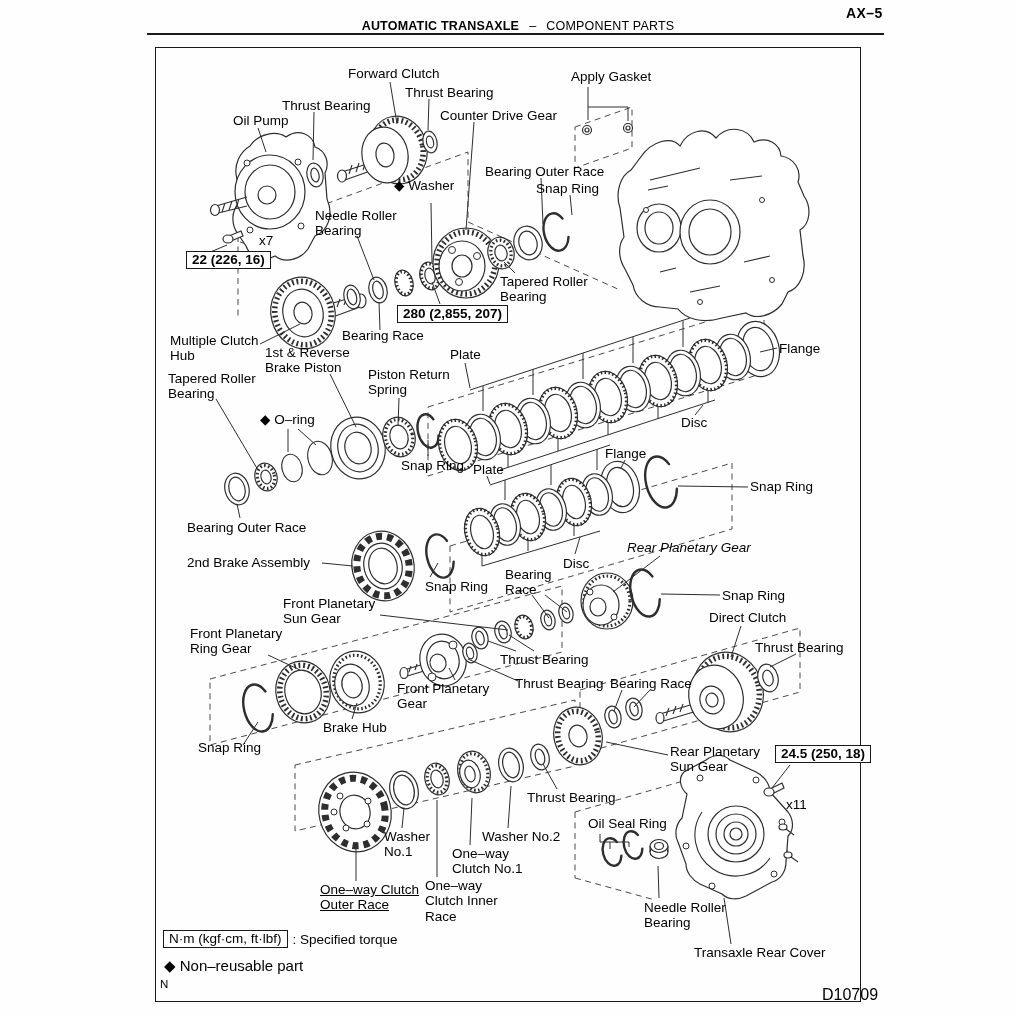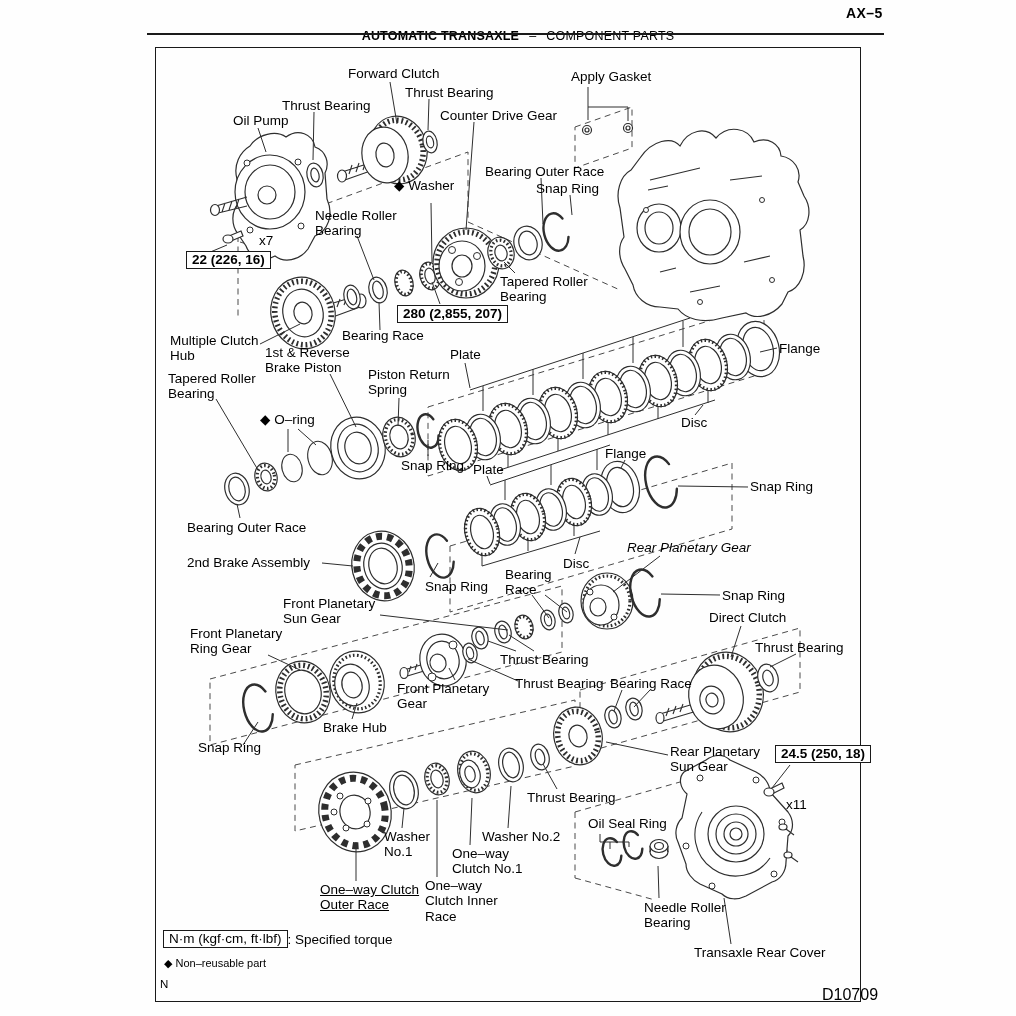--- a/index.html
+++ b/index.html
@@ -1,29 +1,29 @@
 <!DOCTYPE html>
 <html><head>
 <meta charset="utf-8">
 <style>
   html,body{margin:0;padding:0;background:#ffffff;}
   .page{position:relative;width:1016px;height:1016px;background:#fefefe;
         font-family:"Liberation Sans",sans-serif;color:#000000;overflow:hidden;}
   .hdr-ref{position:absolute;top:5px;left:846px;font-weight:bold;font-size:14px;letter-spacing:.4px;}
-  .hdr{position:absolute;top:19px;left:150px;width:736px;text-align:center;font-size:12.5px;letter-spacing:.2px;margin-top:10px;}
+  .hdr{position:absolute;top:19px;left:150px;width:736px;text-align:center;font-size:12.5px;letter-spacing:.2px;}
   .hdr .t{font-weight:bold;}
   .hdr .sep{margin:0 10px;}
   .rule{position:absolute;top:33px;left:147px;width:737px;border-top:2px solid #1a1a1a;height:0;}
   .frame{position:absolute;left:155px;top:47px;width:706px;height:955px;border:1.6px solid #1a1a1a;box-sizing:border-box;}
   svg.art-layer{position:absolute;left:0;top:0;}
   #labels-layer .lbl{position:absolute;font-size:13.5px;line-height:1.13;white-space:pre-line;}
   .boxed{font-weight:bold;border:1.6px solid #1a1a1a;padding:0 5px 1px;background:#fff;white-space:nowrap !important;}
-  .legend{position:absolute;left:163px;top:930px;font-size:13.5px;display:flex;align-items:center;}
+  .legend{position:absolute;left:163px;top:930px;font-size:13.5px;display:flex;align-items:center;gap:5px;}
   .legend .lbox{font-weight:normal;border:1.4px solid #1a1a1a;padding:0 5px 1px;background:#fff;}
-  .legend2{position:absolute;left:164px;top:957px;font-size:11px;}
+  .legend2{position:absolute;left:164px;top:957px;font-size:15px;}
   .pageletter{position:absolute;left:160px;top:978px;font-size:11.5px;}
   .doccode{position:absolute;left:822px;top:986px;font-size:16px;}
   
   svg .art{fill:#ffffff;stroke:#2e2e2e;stroke-width:1.2;}
   svg .ln{fill:none;stroke:#2e2e2e;stroke-width:1.1;}
   svg .hole{fill:#ffffff;stroke:#2e2e2e;stroke-width:1;}
   svg .teeth{fill:none;stroke:#2e2e2e;stroke-width:5.5;stroke-dasharray:1.8 2.8;}
   svg .teeth-s{fill:none;stroke:#2e2e2e;stroke-width:3.2;stroke-dasharray:1.6 2.4;}
   svg .teeth-b{fill:none;stroke:#2e2e2e;stroke-width:7;stroke-dasharray:6 5;}
   svg .snap{fill:none;stroke:#2e2e2e;stroke-width:2.4;stroke-dasharray:80 20;stroke-dashoffset:-8;stroke-linecap:round;}

